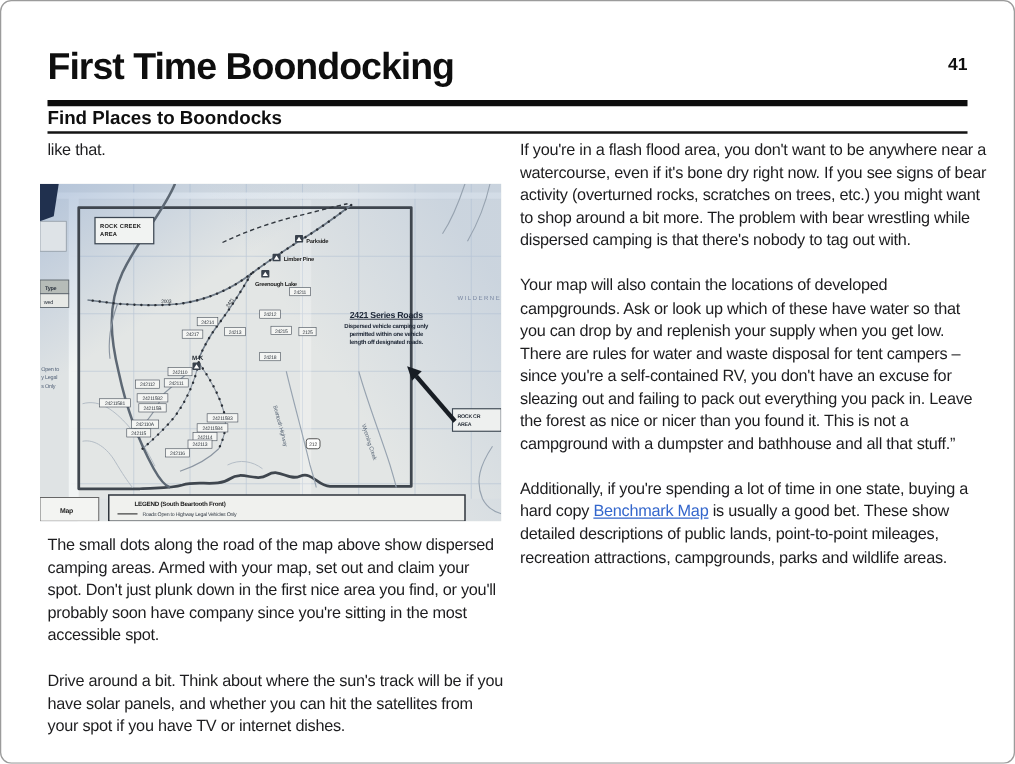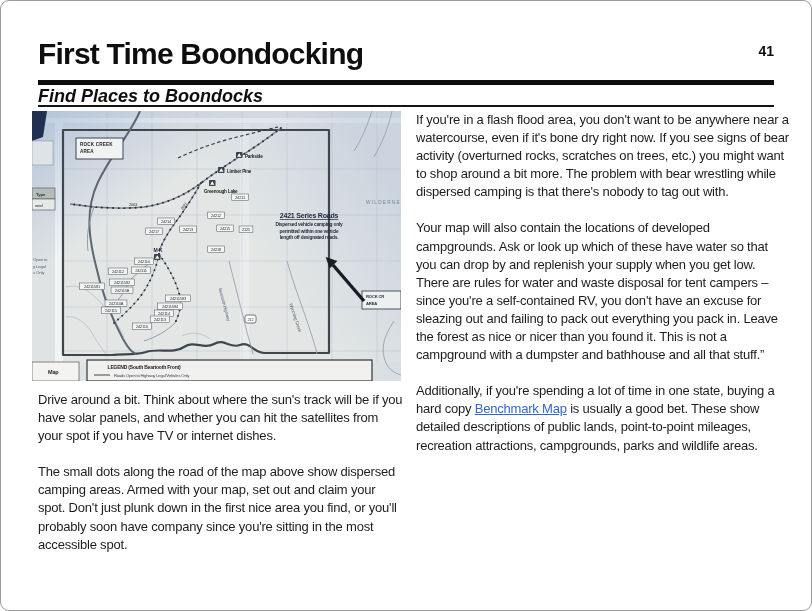--- a/index.html
+++ b/index.html
@@ -16,21 +16,21 @@
   }
   .title{
     position:absolute;left:37px;top:36px;
     font-size:30px;font-weight:bold;letter-spacing:-0.8px;color:#0e0e0e;
   }
   .pagenum{
     position:absolute;right:37px;top:42px;
     font-size:14px;font-weight:bold;color:#0e0e0e;
   }
   .rule-thick{position:absolute;left:37px;right:37px;top:79px;height:5px;background:#0d0d0d;}
-  .subtitle{position:absolute;left:37px;top:85px;font-size:18px;font-weight:bold;color:#0e0e0e;font-style:italic;}
+  .subtitle{position:absolute;left:37px;top:85px;font-size:15px;font-weight:bold;color:#0e0e0e;}
   .rule-thin{position:absolute;left:37px;right:37px;top:104px;height:2px;background:#141414;}
   .col{position:absolute;top:110px;font-size:13px;line-height:18.1px;letter-spacing:-0.2px;}
   .col-left{left:37px;width:366px;}
   .col-right{left:415px;width:374px;}
   .col p{margin:0 0 18px 0;}
   .intro{margin:0 0 5px 0;}
   .map-wrap{
     position:relative;
     width:369px;height:270px;
     margin:0 0 10px -6px;
@@ -45,20 +45,21 @@
 
 <div class="page">
 
   <div class="title">First Time Boondocking</div>
   <div class="pagenum">41</div>
   <div class="rule-thick"></div>
   <div class="subtitle">Find Places to Boondocks</div>
   <div class="rule-thin"></div>
 
   <div class="col col-left">
+    <p class="intro">like that.</p>
 
     <div class="map-wrap">
       <svg viewBox="0 0 369 270" width="369" height="270" xmlns="http://www.w3.org/2000/svg">
         <defs>
           <linearGradient id="tintTL" x1="0" y1="0" x2="0.8" y2="0.9">
             <stop offset="0" stop-color="#8fa9cf" stop-opacity="0.55"></stop>
             <stop offset="0.38" stop-color="#8fa9cf" stop-opacity="0"></stop>
           </linearGradient>
           <linearGradient id="tintR" x1="1" y1="0.3" x2="0.6" y2="0.5">
             <stop offset="0" stop-color="#aebfd6" stop-opacity="0.45"></stop>
@@ -256,22 +257,22 @@
             <rect x="118.4" y="205" width="19.200000000000003" height="6.6" fill="#f4f5f3" stroke="#4a525c" stroke-width="0.5"></rect>
             <text x="128" y="210" text-anchor="middle" font-size="4" fill="#2d343c">242113</text>
             <rect x="100.4" y="212" width="19.200000000000003" height="6.6" fill="#f4f5f3" stroke="#4a525c" stroke-width="0.5"></rect>
             <text x="110" y="217" text-anchor="middle" font-size="4" fill="#2d343c">242116</text>
             <text x="153" y="96" text-anchor="middle" font-size="4" fill="#2d343c" transform="rotate(-55 153 96)">2421</text>
             <text x="101" y="95" text-anchor="middle" font-size="4" fill="#2d343c">2003</text>
           </g>
       </svg>
     </div>
 
+    <p>The small dots along the road of the map above show dispersed camping areas. Armed with your map, set out and claim your spot. Don't just plunk down in the first nice area you find, or you'll probably soon have company since you're sitting in the most accessible spot.</p>
     <p>Drive around a bit. Think about where the sun's track will be if you have solar panels, and whether you can hit the satellites from your spot if you have TV or internet dishes.</p>
-    <p>The small dots along the road of the map above show dispersed camping areas. Armed with your map, set out and claim your spot. Don't just plunk down in the first nice area you find, or you'll probably soon have company since you're sitting in the most accessible spot.</p>
   </div>
 
   <div class="col col-right">
     <p>If you're in a flash flood area, you don't want to be anywhere near a watercourse, even if it's bone dry right now. If you see signs of bear activity (overturned rocks, scratches on trees, etc.) you might want to shop around a bit more. The problem with bear wrestling while dispersed camping is that there's nobody to tag out with.</p>
     <p>Your map will also contain the locations of developed campgrounds. Ask or look up which of these have water so that you can drop by and replenish your supply when you get low. There are rules for water and waste disposal for tent campers – since you're a self-contained RV, you don't have an excuse for sleazing out and failing to pack out everything you pack in.  Leave the forest as nice or nicer than you found it. This is not a campground with a dumpster and bathhouse and all that stuff.”</p>
     <p><span>Additionally, if you're spending a lot of time in one state, buying a hard copy </span><a class="maplink" href="#" style="color: rgb(51, 102, 204);">Benchmark Map</a><span> is usually a good bet. These show detailed descriptions of public lands, point-to-point mileages, recreation attractions, campgrounds, parks and wildlife areas.</span></p>
   </div>
 
 </div>
 

